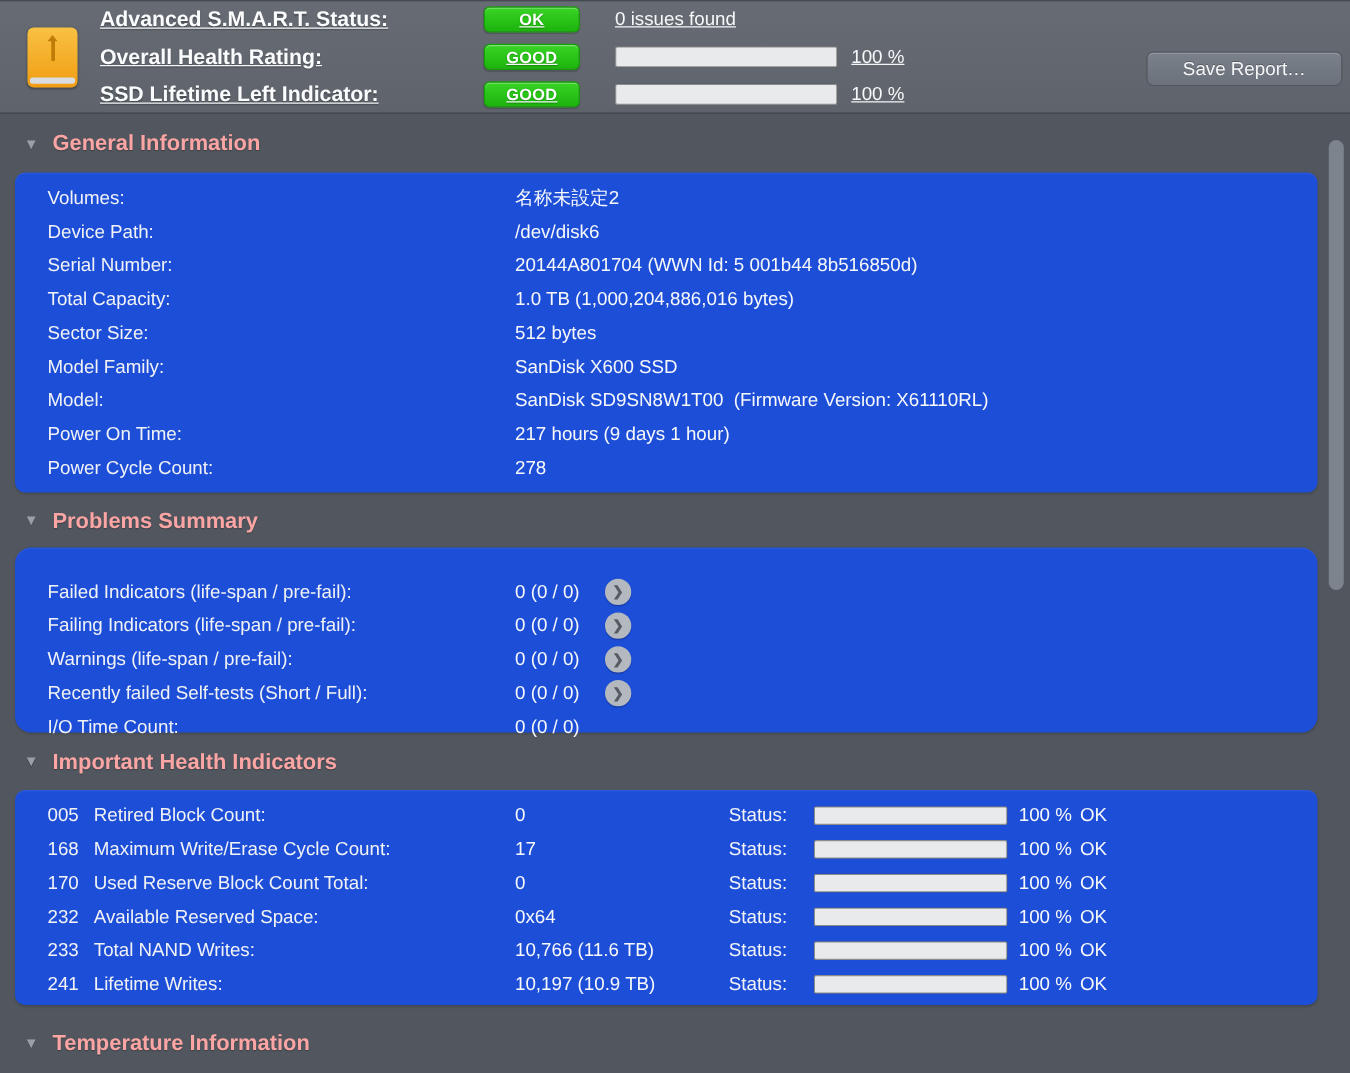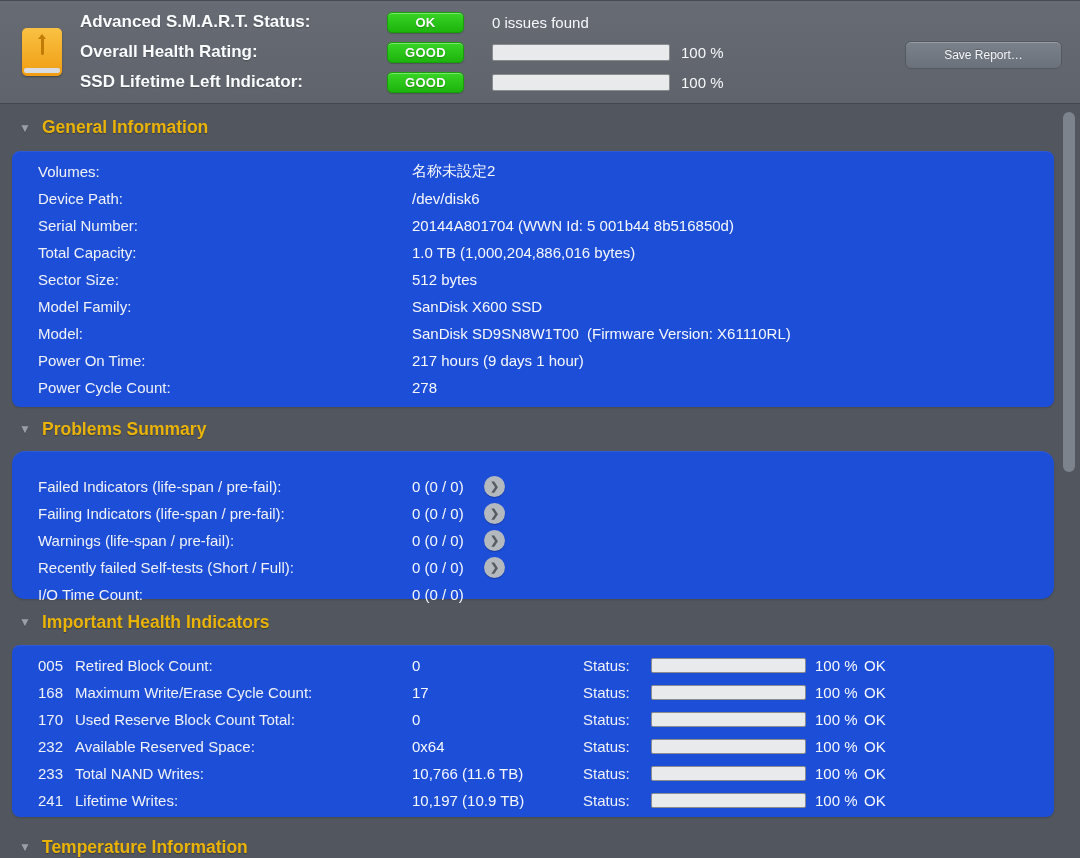--- a/index.html
+++ b/index.html
@@ -6,27 +6,28 @@
   html, body { width: 1080px; height: 858px; overflow: hidden; }
   body {
     font-family: "Liberation Sans", sans-serif;
     background: #52575f;
     color: #f3f5f7;
     position: relative;
   }
 
   
   .header {
-    height: 104px;
+    height: 91px;
     background: linear-gradient(#676c74, #5f646c);
     border-top: 1px solid #454a51;
     border-bottom: 1px solid #42474e;
     position: relative;
     display: flex;
     align-items: center;
+    text-decoration: underline;
   }
   .drive-icon {
     width: 40px; height: 48px;
     margin-left: 22px;
     position: relative;
     border-radius: 5px;
     background: linear-gradient(#f9c143, #f09d12);
     box-shadow: 0 1px 2px rgba(0,0,0,0.35);
     flex: 0 0 auto;
   }
@@ -73,45 +74,45 @@
     border-radius: 2px;
     background: #e8eaec;
     overflow: hidden;
   }
   .hbar .fill {
     height: 100%; width: 100%;
     background: linear-gradient(#17c50c, #2ee51b);
   }
   .pct { font-size: 15px; margin-left: 11px; color: #f6f8fa; }
   .save-btn {
-    position: absolute; right: 18px; top: 40px;
+    position: absolute; right: 6px; top: 40px;
     width: 157px; height: 28px;
     border-radius: 6px;
     background: linear-gradient(#7b818b, #6b717b);
     border: 1px solid #53595f;
     box-shadow: inset 0 1px 0 rgba(255,255,255,0.22);
-    color: #f5f7f9; font-size: 12px;
+    color: #f5f7f9; font-size: 15px;
     display: flex; align-items: center; justify-content: center;
     cursor: default;
     text-shadow: 0 -1px 0 rgba(0,0,0,0.25);
   }
 
   
   .section-title {
     height: 47px;
     display: flex; align-items: center;
     padding-left: 19px;
   }
   .section-title .tri {
     font-size: 12px; color: #9aa0a7; width: 14px;
     text-shadow: 0 1px 0 rgba(0,0,0,0.2);
   }
   .section-title .txt {
     margin-left: 9px;
-    font-weight: bold; font-size: 17.5px; color: #eab308;
+    font-weight: bold; font-size: 17.5px; color: #fca5a5;
     text-shadow: 0 1px 1px rgba(0,0,0,0.3);
   }
   .section-title.ps { height: 44px; }
   .section-title.ihi { height: 46px; }
   .section-title.temp { height: 46px; padding-top: 14px; }
 
   .panel {
     margin: 0 26px 0 12px;
     background: #1d4ed8;
     border-radius: 8px;

